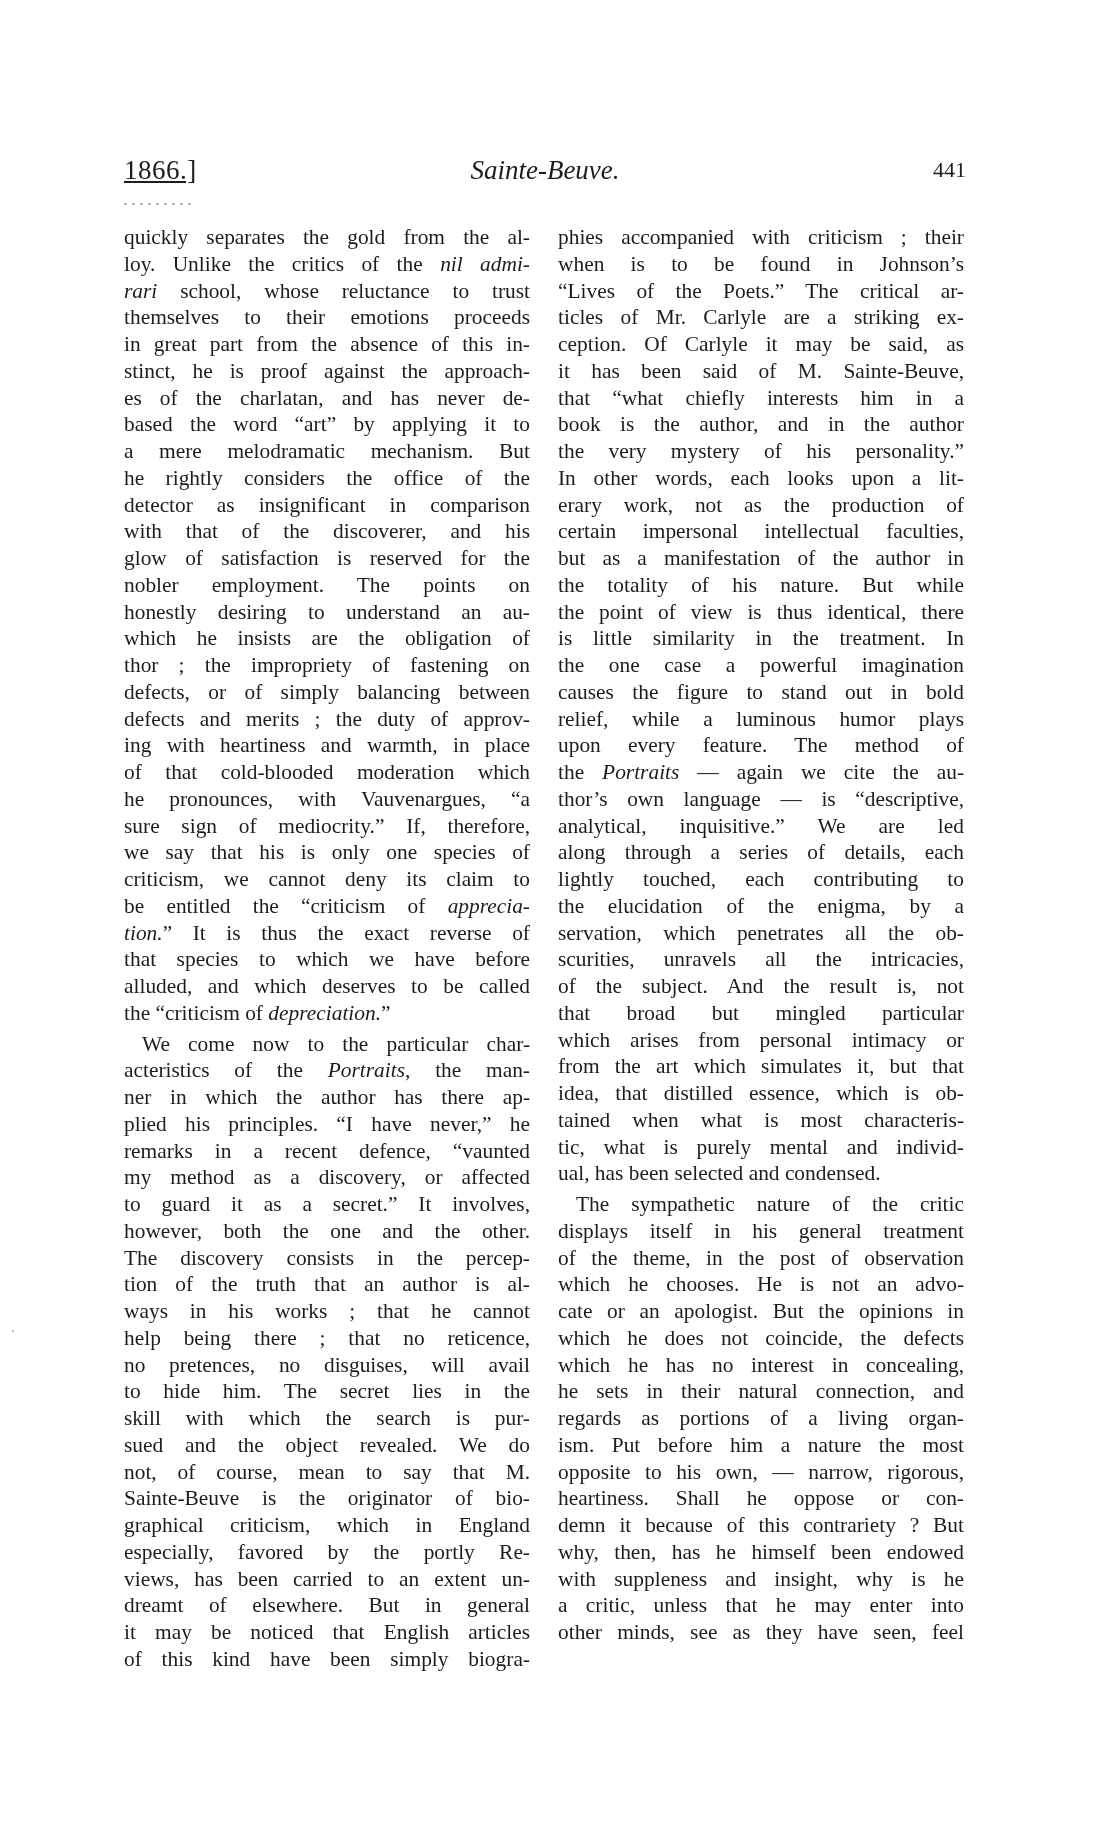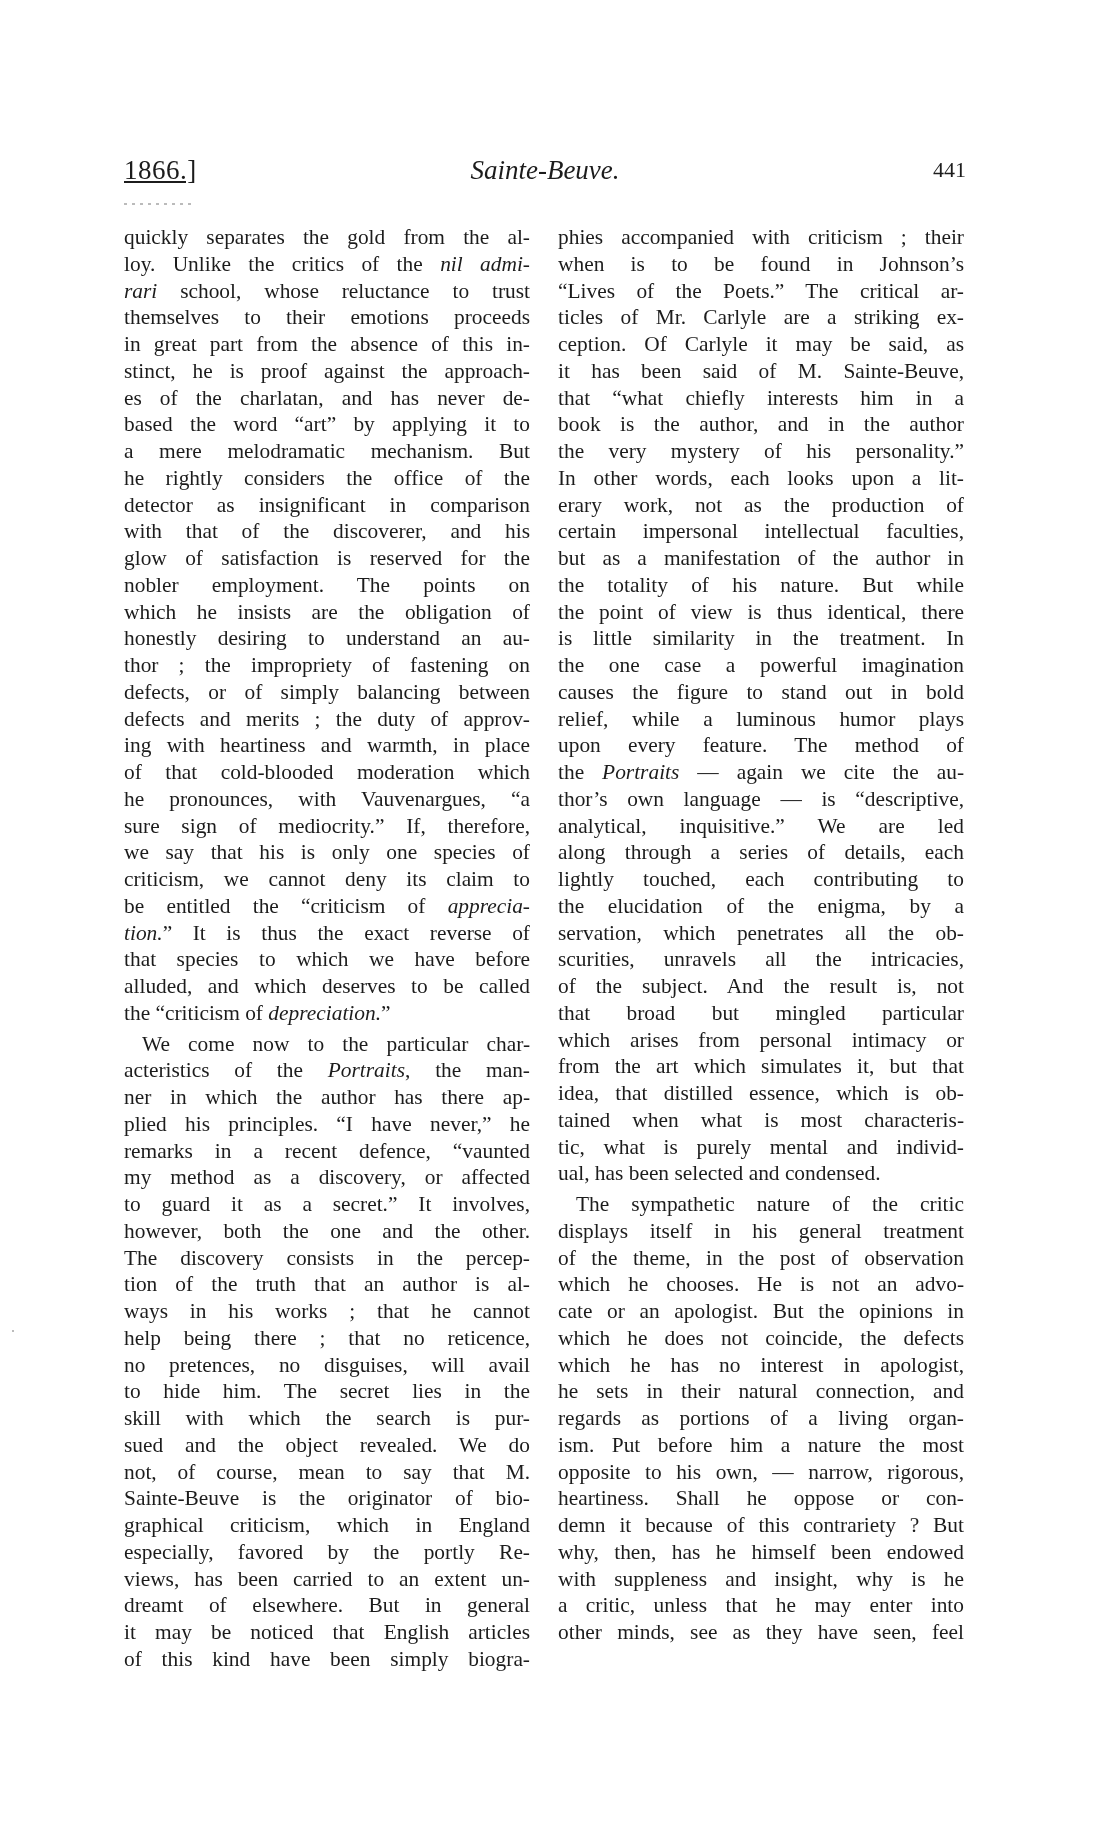--- a/index.html
+++ b/index.html
@@ -55,22 +55,22 @@
     <div class="line"><span>in great part from the absence of this in-</span></div>
     <div class="line"><span>stinct, he is proof against the approach-</span></div>
     <div class="line"><span>es of the charlatan, and has never de-</span></div>
     <div class="line"><span>based the word “art” by applying it to</span></div>
     <div class="line"><span>a mere melodramatic mechanism.  But</span></div>
     <div class="line"><span>he rightly considers the office of the</span></div>
     <div class="line"><span>detector as insignificant in comparison</span></div>
     <div class="line"><span>with that of the discoverer, and his</span></div>
     <div class="line"><span>glow of satisfaction is reserved for the</span></div>
     <div class="line"><span>nobler employment.  The points on</span></div>
+    <div class="line"><span>honestly desiring to understand an au-</span></div>
     <div class="line"><span>which he insists are the obligation of</span></div>
-    <div class="line"><span>honestly desiring to understand an au-</span></div>
     <div class="line"><span>thor ; the impropriety of fastening on</span></div>
     <div class="line"><span>defects, or of simply balancing between</span></div>
     <div class="line"><span>defects and merits ; the duty of approv-</span></div>
     <div class="line"><span>ing with heartiness and warmth, in place</span></div>
     <div class="line"><span>of that cold-blooded moderation which</span></div>
     <div class="line"><span>he pronounces, with Vauvenargues, “a</span></div>
     <div class="line"><span>sure sign of mediocrity.”  If, therefore,</span></div>
     <div class="line"><span>we say that his is only one species of</span></div>
     <div class="line"><span>criticism, we cannot deny its claim to</span></div>
     <div class="line"><span>be entitled the “criticism of </span><i>apprecia-</i></div>
@@ -141,21 +141,21 @@
     <div class="line"><span>tained when what is most characteris-</span></div>
     <div class="line"><span>tic, what is purely mental and individ-</span></div>
     <div class="line last"><span>ual, has been selected and condensed.</span></div>
     <div class="para-gap"></div>
     <div class="line indent"><span>The sympathetic nature of the critic</span></div>
     <div class="line"><span>displays itself in his general treatment</span></div>
     <div class="line"><span>of the theme, in the post of observation</span></div>
     <div class="line"><span>which he chooses.  He is not an advo-</span></div>
     <div class="line"><span>cate or an apologist.  But the opinions in</span></div>
     <div class="line"><span>which he does not coincide, the defects</span></div>
-    <div class="line"><span>which he has no interest in apologist,</span></div>
+    <div class="line"><span>which he has no interest in concealing,</span></div>
     <div class="line"><span>he sets in their natural connection, and</span></div>
     <div class="line"><span>regards as portions of a living organ-</span></div>
     <div class="line"><span>ism.  Put before him a nature the most</span></div>
     <div class="line"><span>opposite to his own, — narrow, rigorous,</span></div>
     <div class="line"><span>heartiness.  Shall he oppose or con-</span></div>
     <div class="line"><span>demn it because of this contrariety ?  But</span></div>
     <div class="line"><span>why, then, has he himself been endowed</span></div>
     <div class="line"><span>with suppleness and insight, why is he</span></div>
     <div class="line"><span>a critic, unless that he may enter into</span></div>
     <div class="line"><span>other minds, see as they have seen, feel</span></div>

